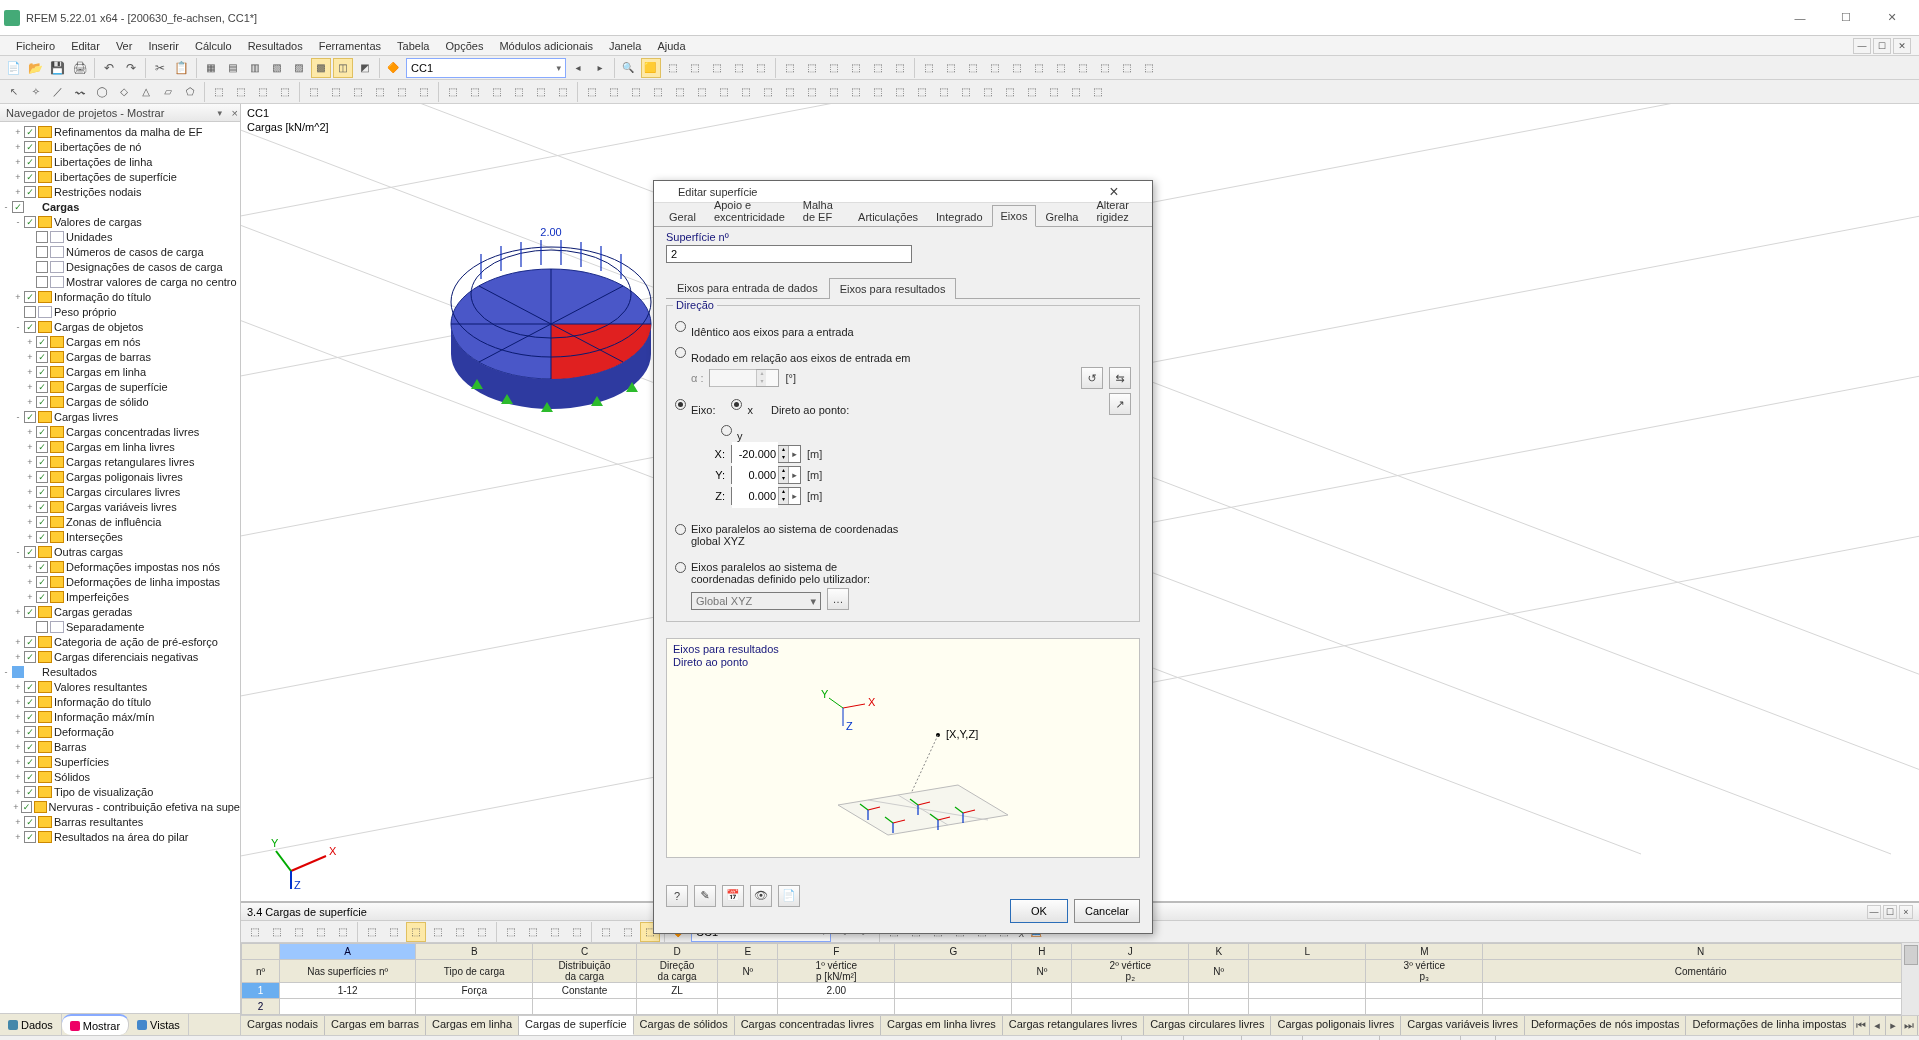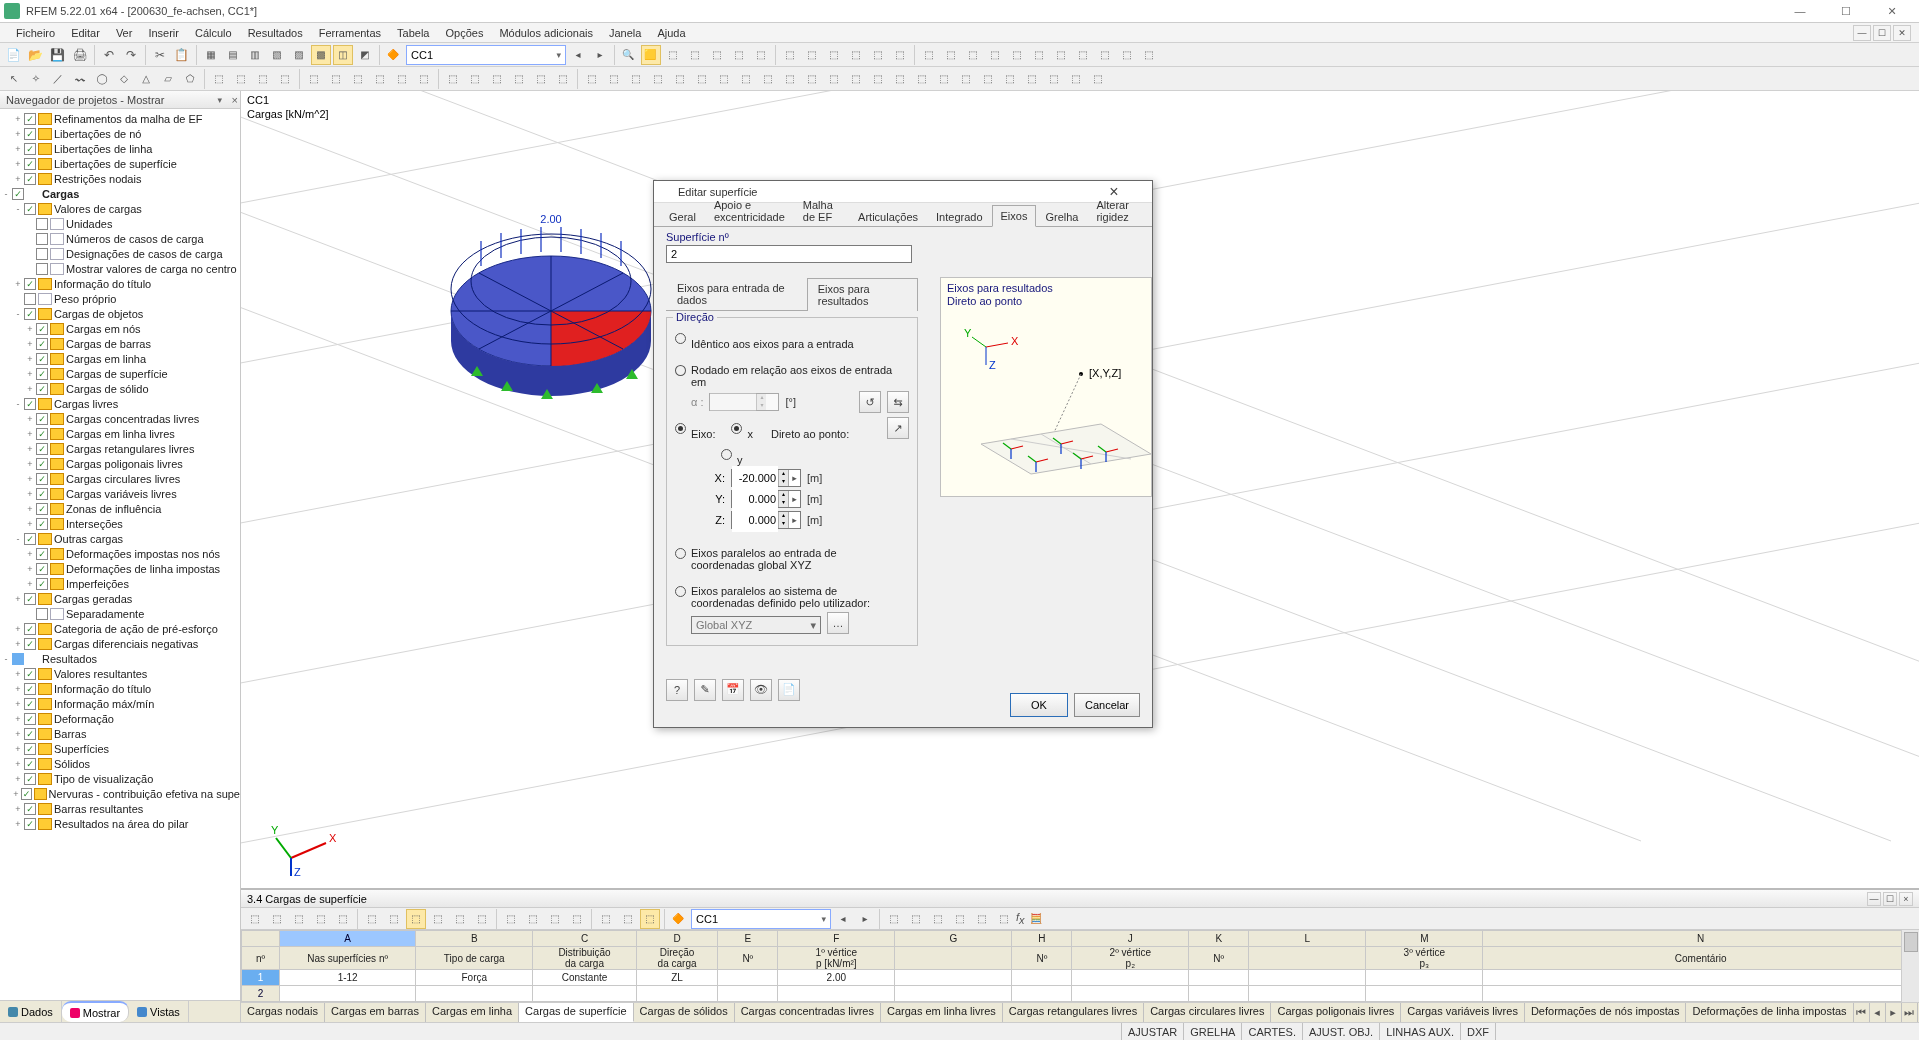--- a/index.html
+++ b/index.html
@@ -1,19 +1,19 @@
 <!DOCTYPE html>
 <html><head>
 <meta charset="utf-8">
 <style>
 * { box-sizing: border-box; margin: 0; padding: 0; font-family: "Segoe UI", Tahoma, sans-serif; font-size: 11px; }
 body { background: #f0f0f0; width: 1919px; height: 1040px; overflow: hidden; position: relative; }
 
 
-.titlebar { height: 23px; background: #fff; display: flex; align-items: center; padding: 0 4px; border-bottom: 1px solid #ccc; }
+.titlebar { height: 36px; background: #fff; display: flex; align-items: center; padding: 0 4px; border-bottom: 1px solid #ccc; }
 .titlebar .icon { width: 16px; height: 16px; background: #4a7; border-radius: 2px; margin-right: 6px; }
 .titlebar .title { flex: 1; color: #444; }
 .titlebar .winbtns { display: flex; gap: 0; }
 .titlebar .winbtn { width: 46px; height: 23px; display: flex; align-items: center; justify-content: center; color: #666; }
 
 
 .menubar { height: 20px; background: #f4f4f4; display: flex; align-items: center; padding: 0 8px; gap: 0; border-bottom: 1px solid #d0d0d0; }
 .menubar .mitem { padding: 2px 8px; color: #333; }
 .menubar .mdiRight { margin-left: auto; display: flex; gap: 2px; }
 .menubar .mdibtn { width: 18px; height: 16px; display:flex;align-items:center;justify-content:center;color:#555;border:1px solid #ccc;font-size:9px;}
@@ -83,21 +83,21 @@
 .statusbar .cell{border-left:1px solid #c0c0c0;padding:0 6px;height:100%;display:flex;align-items:center;}
 .statusbar .spacer{flex:1;}
 
 
 .dialog { position:absolute; left:653px; top:180px; width:500px; background:#f0f0f0; border:1px solid #666; box-shadow: 2px 2px 8px rgba(0,0,0,.3); }
 .dlg-title { height:22px; background:#fff; display:flex; align-items:center; padding:0 24px; border-bottom:1px solid #ddd; font-size:12px; color:#333;}
 .dlg-title .x{margin-left:auto;font-size:16px;color:#444;width:28px;text-align:center;}
 .dlg-tabs { height:24px; display:flex; align-items:flex-end; padding:0 6px; gap:0; background:#f0f0f0; border-bottom:1px solid #aaa;}
 .dlg-tab { padding:4px 8px; border:1px solid transparent; border-bottom:none; color:#333; font-size:11px; position:relative; top:1px;}
 .dlg-tab.active { background:#f0f0f0; border-color:#aaa; border-bottom:1px solid #f0f0f0;}
-.dlg-body { padding:8px 12px 4px; display:flex; gap:22px;}
+.dlg-body { padding:8px 12px 4px; display:flex; gap:10px;flex-direction:column;}
 .dlg-left { flex: 0 0 252px; }
 .dlg-right { flex:1; }
 .grp { border:1px solid #c0c0c0; padding:6px 8px 8px; margin-bottom:6px; position:relative;}
 .grp > .lg { position:absolute; top:-7px; left:6px; background:#f0f0f0; padding:0 3px; color:#15157a; font-size:11px;}
 .grp .row{display:flex; align-items:flex-end; gap:6px; margin:3px 0;}
 .grp label{color:#222;margin-top:12px;}
 input[type=text].fld{border:1px solid #7a7a7a;background:#fff;height:18px;padding:0 4px;width:100%;}
 .subtabs{display:flex;border-bottom:1px solid #aaa;margin-bottom:6px;}
 .subtab{padding:4px 10px;border:1px solid transparent;border-bottom:none;font-size:11px;color:#333;}
 .subtab.active{border-color:#aaa;background:#f0f0f0;position:relative;top:1px;}
@@ -1030,21 +1030,21 @@
                 <span>▴</span>
                 <span>▾</span>
               </div>
               <span class="tool">▸</span>
             </div>
           <span class="unit">[m]</span>
           </div>
 
         <div class="radio" style="margin-top:6px">
             <span class="r"></span>
-            <label style="max-width:210px">Eixos paralelos ao entrada de coordenadas global XYZ</label>
+            <label style="max-width:210px">Eixo paralelos ao sistema de coordenadas global XYZ</label>
           </div>
         <div class="radio">
             <span class="r"></span>
             <label style="max-width:210px">Eixos paralelos ao sistema de coordenadas definido pelo utilizador:</label>
           </div>
         <div class="row" style="margin-left:16px">
           <div class="combo">
               <span>Global XYZ</span>
             </div>
           <span class="minib">…</span>

